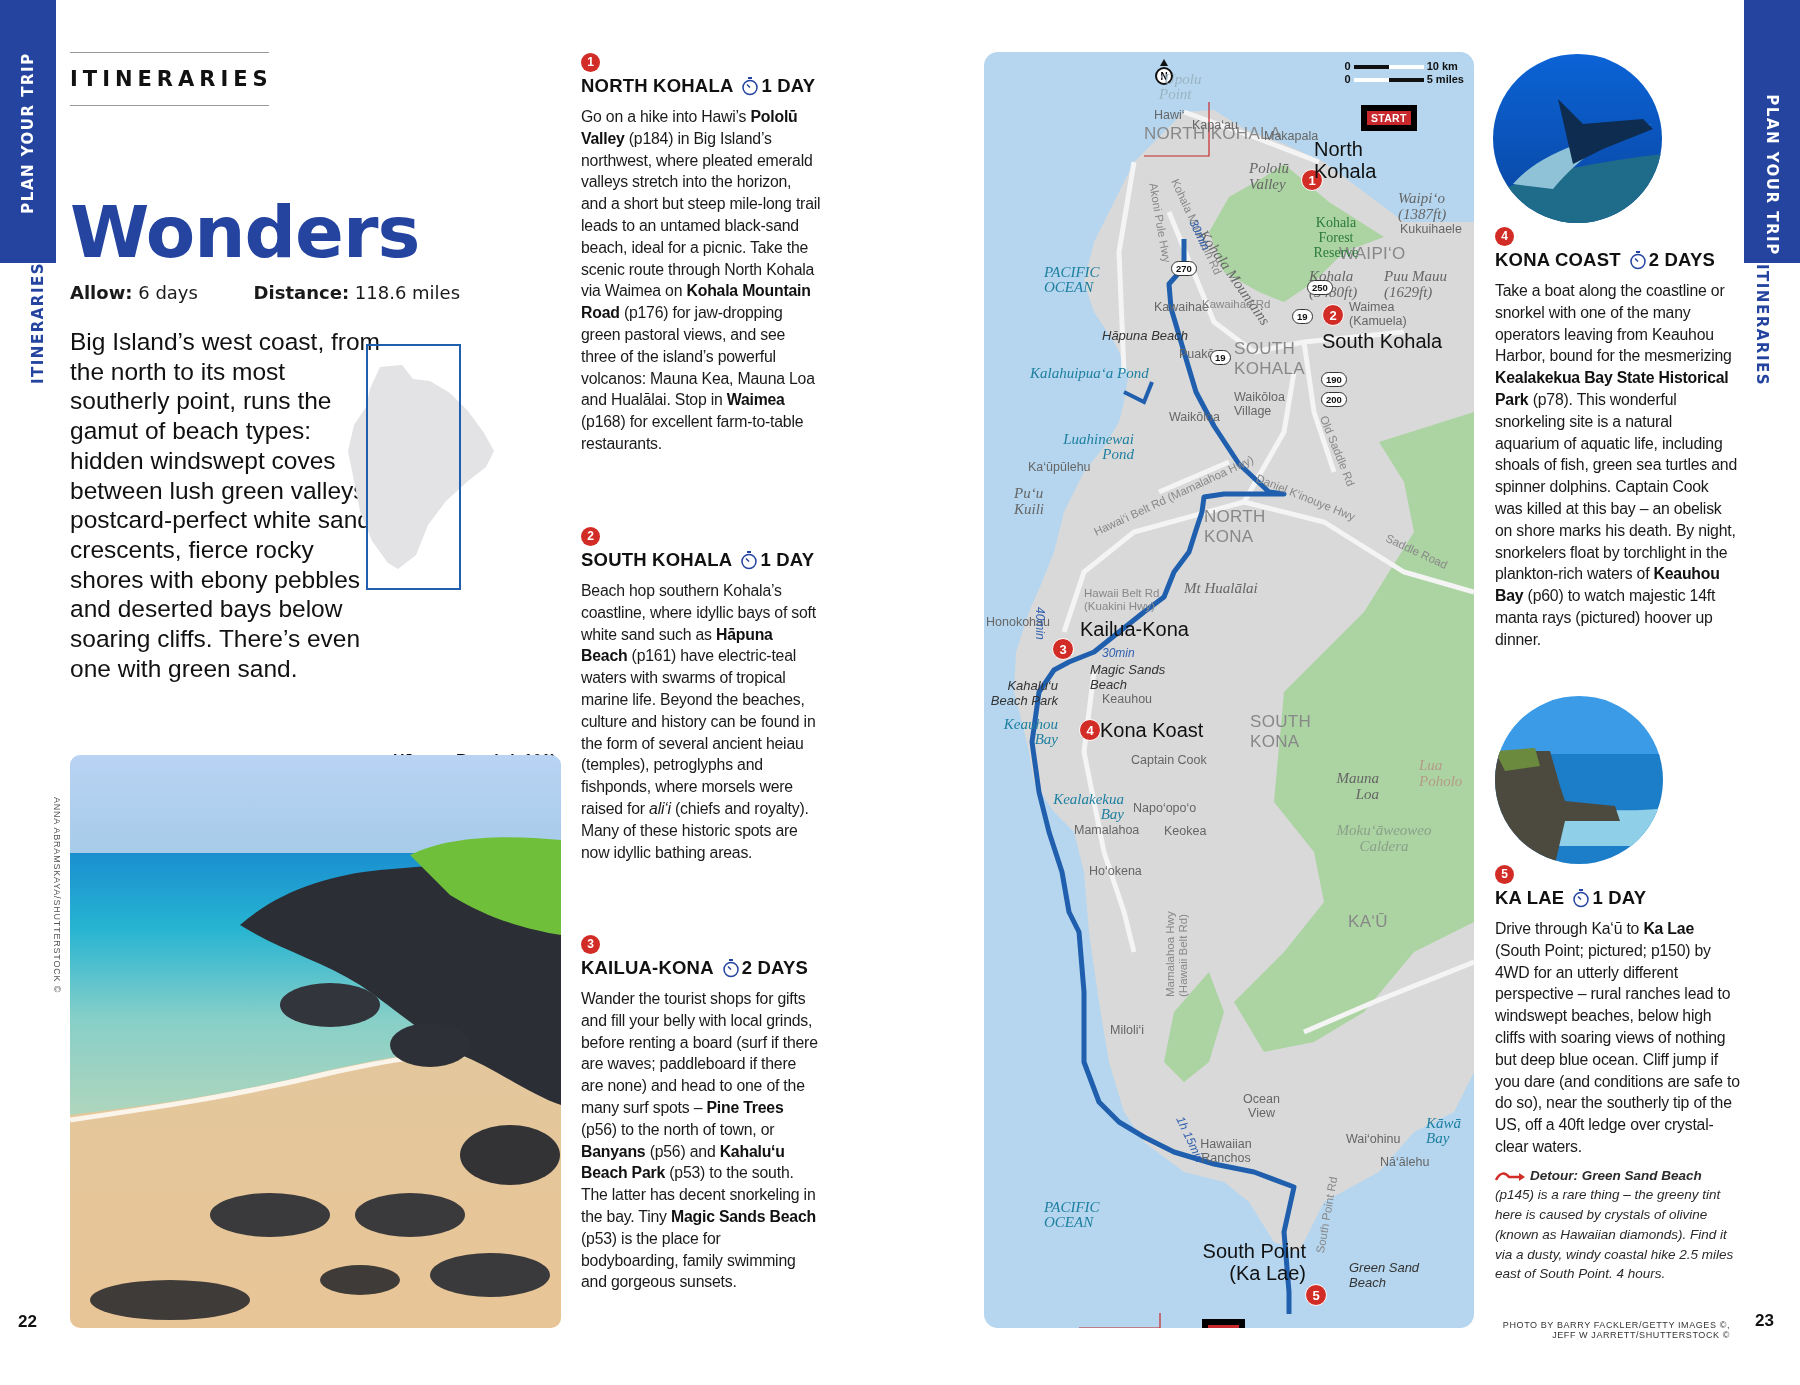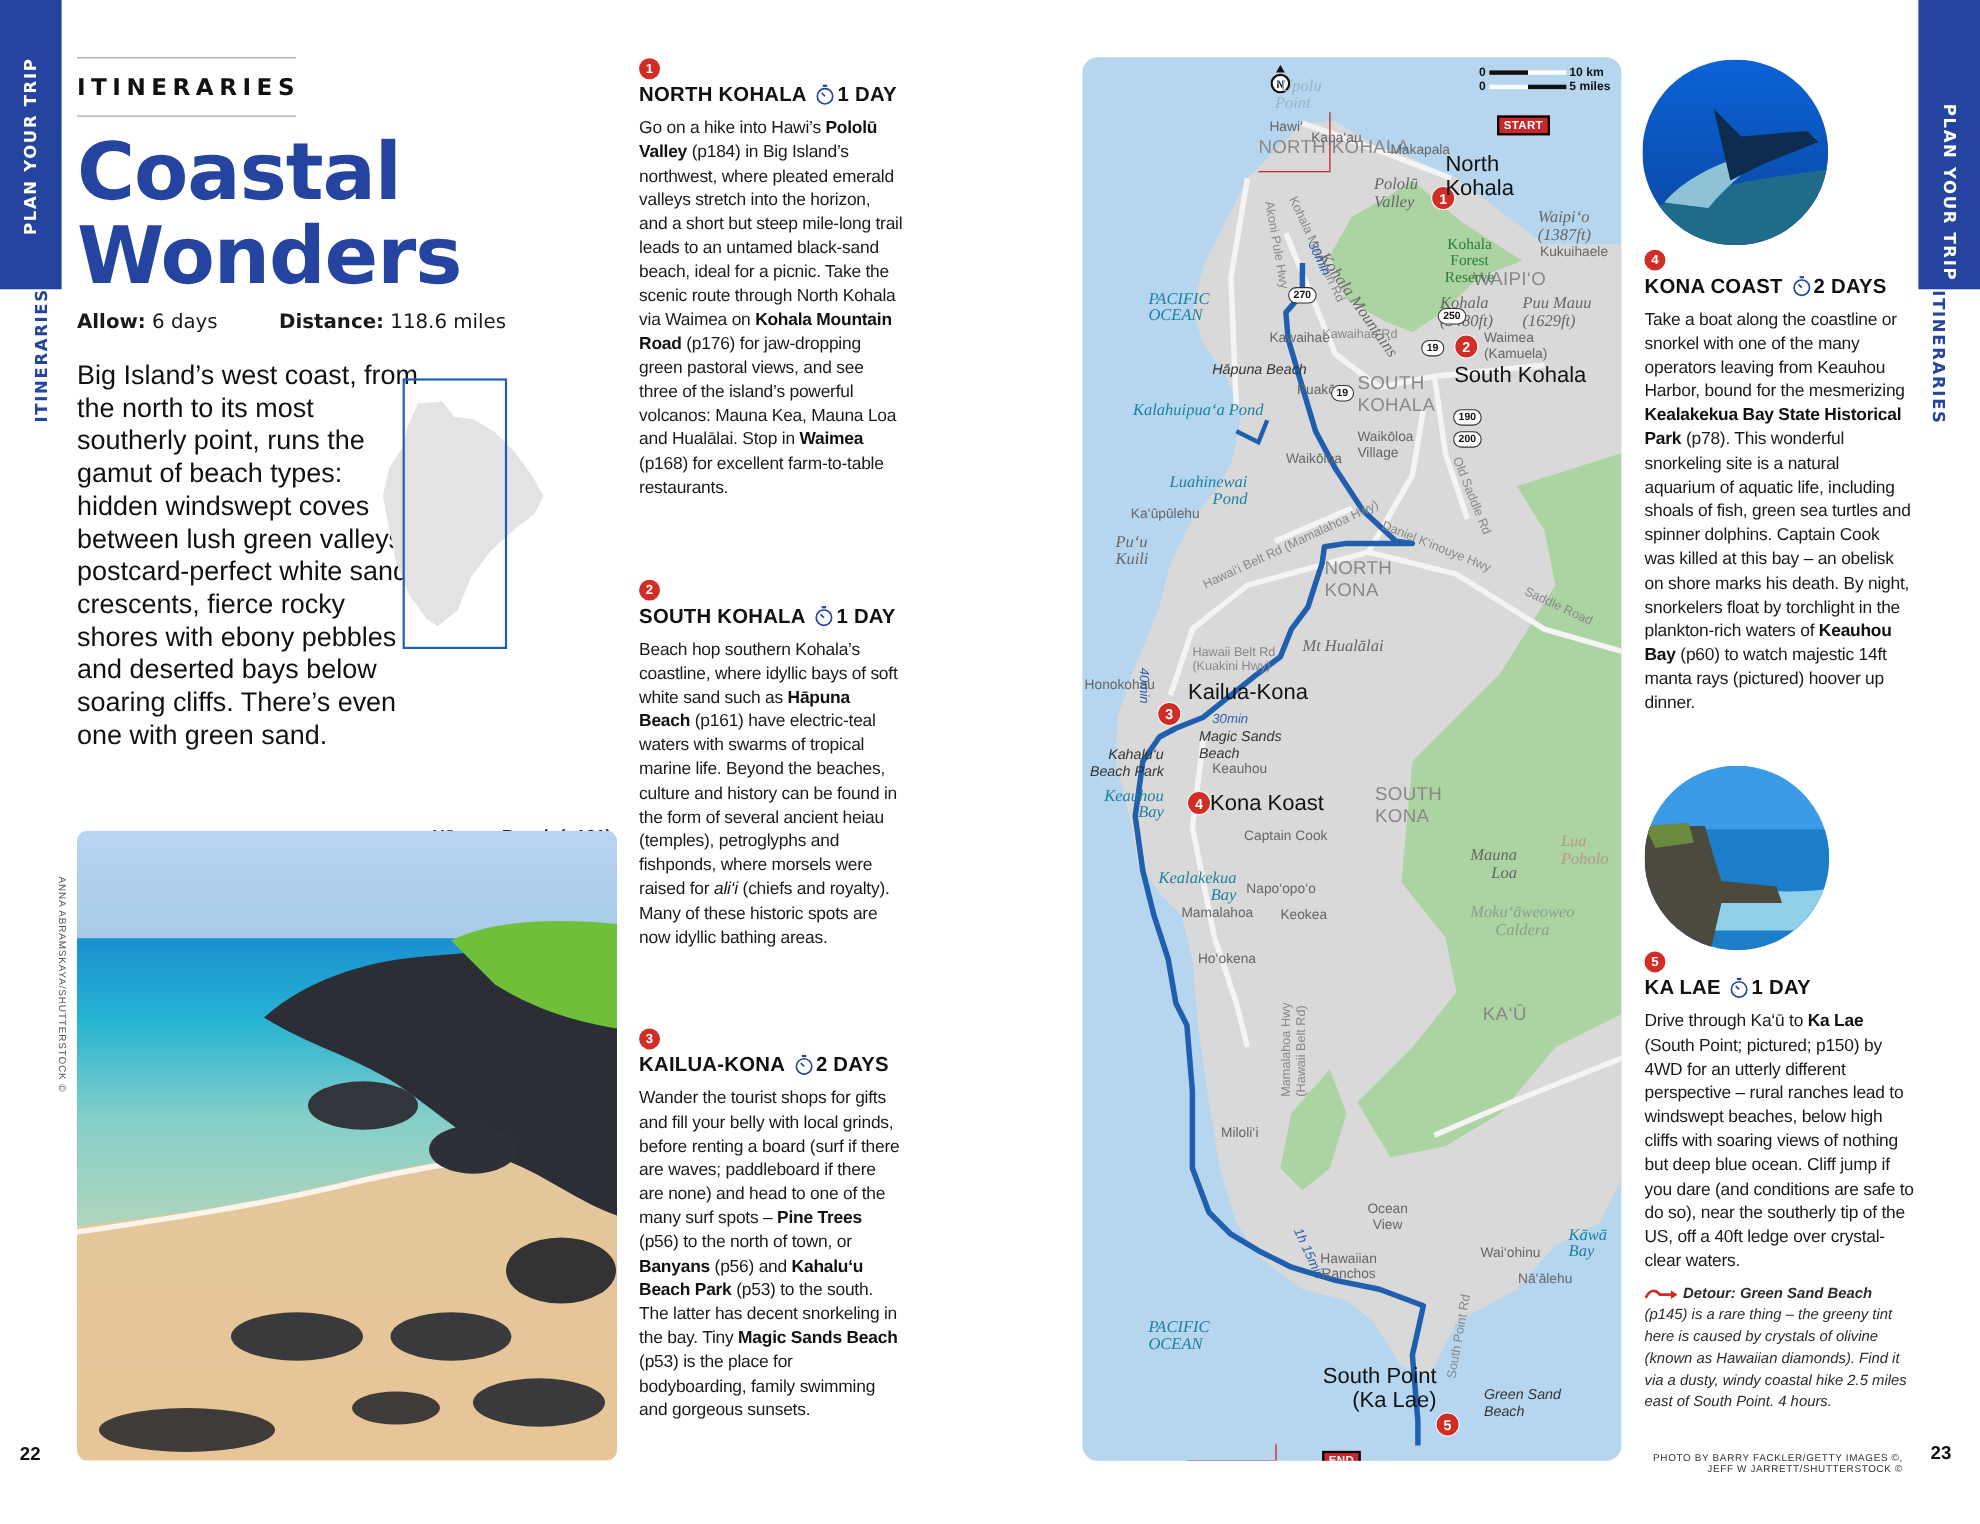--- a/index.html
+++ b/index.html
@@ -60,36 +60,36 @@
   .ml-town { color: #666; font-size: 12.5px; }
   .ml-water { color: #1d7fa0; font-family: "Liberation Serif", serif; font-style: italic; font-size: 15px; line-height: 15px; }
   .ml-peak { color: #666; font-family: "Liberation Serif", serif; font-style: italic; font-size: 15px; line-height: 16px; }
   .ml-stop { color: #111; font-size: 20px; line-height: 22px; }
   .ml-road { color: #888; font-size: 11.5px; }
   .ml-time { color: #2f5fae; font-style: italic; font-size: 12px; }
   .ml-forest { color: #2b7a3a; font-family: "Liberation Serif", serif; font-size: 14px; line-height: 15px; text-align: center; margin-top: 16px; }
   .ml-poi { color: #333; font-style: italic; font-size: 13px; line-height: 15px; }
   .route-num { position: absolute; width: 22px; height: 22px; border-radius: 50%; background: #d22c26; color: #fff; font-weight: bold; font-size: 13px; line-height: 22px; text-align: center; border: 1.5px solid #fff; }
   .hwy { position: absolute; background: #fff; border: 1.2px solid #333; border-radius: 9px; font-size: 9.5px; font-weight: bold; padding: 1px 4px; color: #111; }
-  .flag { position: absolute; background: #c8272b; color: #fff; font-weight: bold; font-size: 10.5px; letter-spacing: 0.3px; padding: 1px 4px; border: 2px solid #000000; }
+  .flag { position: absolute; background: #c8272b; color: #fff; font-weight: bold; font-size: 10.5px; letter-spacing: 0.3px; padding: 1px 4px; border: 6px solid #000000; }
   .scale { position: absolute; right: 10px; top: 8px; font-size: 11px; font-weight: bold; color: #111; line-height: 13px; }
 </style>
 </head>
 <body>
 
 <div class="tab-block tab-left-block"></div>
 <div class="tab-text tab-left-text1">PLAN YOUR TRIP</div>
 <div class="tab-text tab-left-text2">ITINERARIES</div>
 <div class="tab-block tab-right-block"></div>
 <div class="tab-text tab-right-text1">PLAN YOUR TRIP</div>
 <div class="tab-text tab-right-text2">ITINERARIES</div>
 
 <div class="section-label">ITINERARIES</div>
 <h1 class="page-title">
-  <span>Coastal</span><br>
+  <br>
   <span>Wonders</span>
 </h1>
 <div class="meta-row">
   <b>Allow:</b>
   <span>6 days</span>
   <span class="dist">
     <b>Distance:</b>
     <span>118.6 miles</span>
   </span>
 </div>

